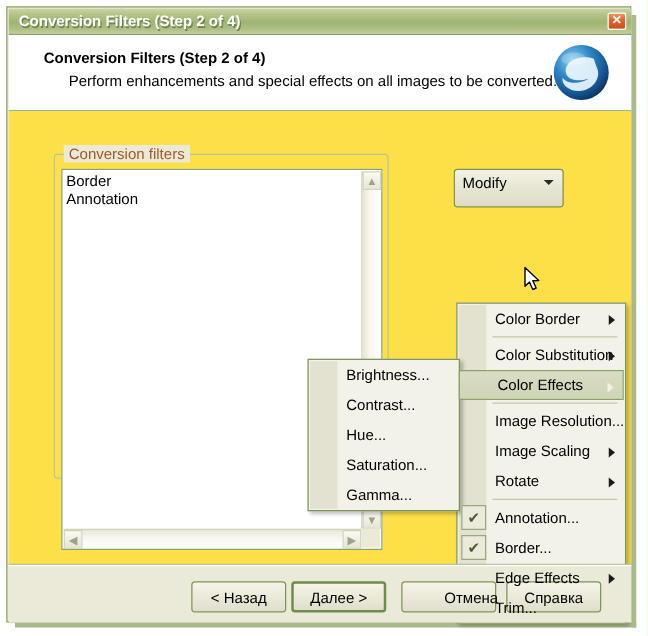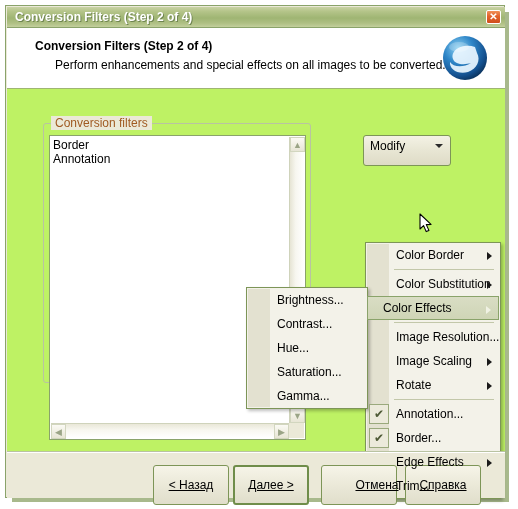--- a/index.html
+++ b/index.html
@@ -104,21 +104,21 @@
     position: absolute;
     right: 16px; top: 6px;
     width: 48px; height: 48px;
   }
 
   
   .body-area {
     position: absolute;
     left: 1px; top: 83px;
     width: 498px; height: 363px;
-    background: #bef264;
+    background: #fde047;
   }
 
   
   .groupbox {
     position: absolute;
     left: 36px; top: 34px;
     width: 268px; height: 260px;
     border: 1px solid #b9c3a2;
     border-radius: 3px;
     box-sizing: border-box;
@@ -251,21 +251,20 @@
   }
   .menu-item.selected {
     background: linear-gradient(to bottom, #d9ddc4, #cfd5b6);
     border-top: 1px solid #8aa36a;
     border-bottom: 1px solid #8aa36a;
     margin-left: 1px;
     margin-right: 1px;
     border-left: 1px solid #8aa36a;
     border-right: 1px solid #8aa36a;
     height: 22px;
-    padding-left: 15px;
   }
   .menu-item.selected .arrow { border-left-color: #f0f2e4; right: 7px; }
   .menu-sep {
     position: relative;
     height: 1px;
     background: #c2c7a9;
     margin: 2px 6px 2px 28px;
     z-index: 2;
   }
   .check-box {
@@ -313,30 +312,29 @@
   .btnbar::before {
     content: "";
     position: absolute;
     left: 0; top: -2px;
     width: 100%; height: 1px;
     background: #b9c3a2;
   }
   .dlg-btn {
     position: absolute;
     top: 12px;
-    width: 76px; height: 40px;
+    width: 76px; height: 25px;
     background: linear-gradient(to bottom, #f6f4e8 0%, #eceada 45%, #e0decb 100%);
     border: 1px solid #7d9557;
     border-radius: 3px;
     box-sizing: border-box;
     font-size: 12px;
     color: #000000;
     display: flex; align-items: center; justify-content: center;
     cursor: pointer;
-    text-decoration: underline;
   }
   .dlg-btn.default {
     border: 2px solid #6f8d4a;
   }
   #btn-back { left: 146px; }
   #btn-next { left: 226px; }
   #btn-cancel { left: 314px; padding-left: 36px; }
   #btn-help { left: 398px; }
 </style>
 </head>

